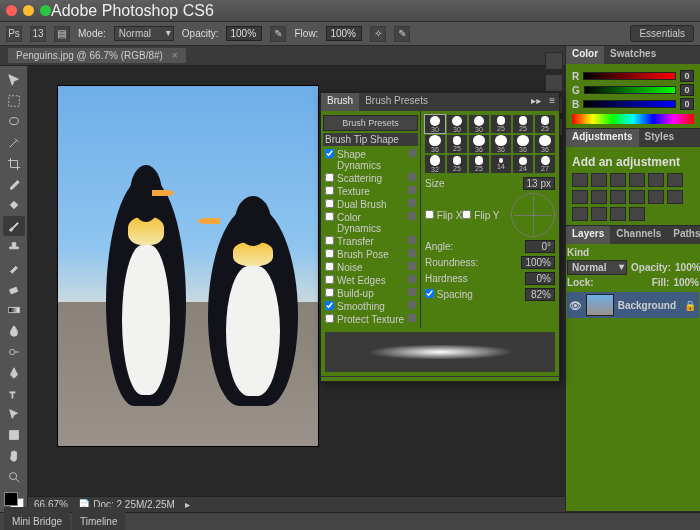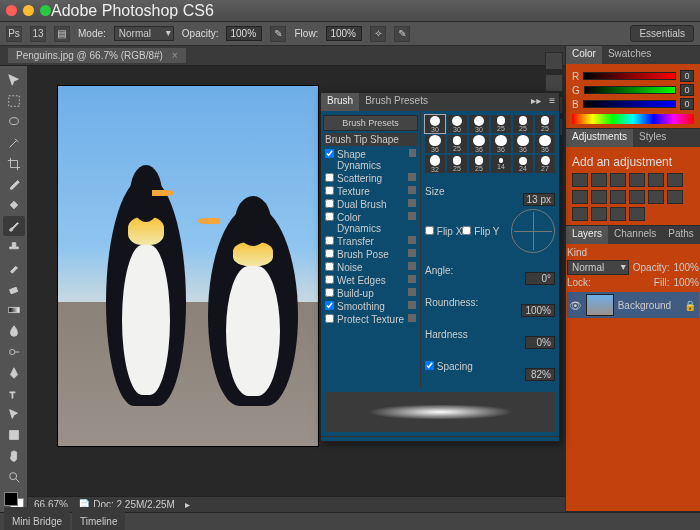--- a/index.html
+++ b/index.html
@@ -36,55 +36,55 @@
 .phead{position:absolute;top:-5%;left:30%;width:40%;height:25%;background:#121318;border-radius:50%;}
 .pbeak{position:absolute;top:6%;left:58%;width:22px;height:6px;background:#f6a53c;border-radius:0 40% 40% 0;}
 .pneck{position:absolute;top:18%;left:28%;width:44%;height:12%;background:linear-gradient(#f7c23a,#f2e8a8);border-radius:40%;}
 .statusbar{position:absolute;bottom:18px;left:28px;right:135px;height:16px;background:#3a3a3a;display:flex;align-items:center;gap:10px;padding:0 6px;font-size:9px;color:#ccc;border-top:1px solid #222;}
 .bottombar{position:absolute;bottom:0;left:0;right:0;height:18px;background:#444;border-top:1px solid #222;display:flex;align-items:center;gap:2px;padding:0 4px;}
 .btab{padding:9px 8px;background:#3a3a3a;font-size:10px;}
 
 .rightcol{position:absolute;top:46px;right:0;width:135px;bottom:18px;background:#535353;border-left:1px solid #2a2a2a;display:flex;flex-direction:column;}
 .dockicons{position:absolute;top:46px;right:135px;width:22px;display:flex;flex-direction:column;gap:4px;padding-top:6px;align-items:center;}
 .dockicons .di{width:18px;height:18px;background:#444;border:1px solid #2a2a2a;}
-.panel{background:#c2410c;border-bottom:1px solid #2a2a2a;}
+.panel{background:#4d7c0f;border-bottom:1px solid #2a2a2a;font-weight:bold;}
 .panel-tabs{display:flex;background:#3a3a3a;height:18px;}
 .ptab{padding:2px 6px;font-size:10px;color:#bbb;}
 .ptab.active{background:#535353;color:#eee;}
 .panel-body{padding:4px 6px;}
 .slider-row{display:flex;align-items:center;gap:4px;margin:2px 0;}
 .slider-row .sl{flex:1;height:8px;border:1px solid #222;}
 .slider-row .val{width:14px;height:12px;background:#3a3a3a;border:1px solid #222;font-size:9px;text-align:center;}
 .hue{height:10px;margin-top:4px;background:linear-gradient(90deg,red,yellow,lime,cyan,blue,magenta,red);}
 .adj-title{font-size:12px;color:#ddd;margin:4px 0;}
 .adj-icons{display:flex;flex-wrap:wrap;gap:3px;}
 .adj-icons .ai{width:16px;height:14px;background:#444;border:1px solid #2a2a2a;}
 .layers-body{padding:1px;}
 .layers-body .lrow{display:flex;align-items:center;gap:4px;font-size:9px;margin:2px 0;}
 .layer-item{display:flex;align-items:center;gap:4px;background:#3f5b82;padding:2px;margin-top:4px;}
 .layer-thumb{width:28px;height:22px;background:linear-gradient(#6eaee8,#9a928a);border:1px solid #222;}
 
-.brushpanel{position:absolute;top:92px;left:320px;width:240px;background:#0c4a6e;border:1px solid #222;box-shadow:2px 2px 8px rgba(0,0,0,.5);z-index:50;}
+.brushpanel{position:absolute;top:92px;left:320px;width:240px;background:#4d7c0f;border:1px solid #222;box-shadow:2px 2px 8px rgba(0,0,0,.5);z-index:50;}
 .brushpanel .panel-tabs{height:18px;}
 .bp-body{display:flex;}
 .bp-left{width:100px;border-right:1px solid #333;padding:2px;}
 .bp-btn{background:#444;border:1px solid #2a2a2a;padding:2px 4px;text-align:center;margin:2px 0;font-size:9px;}
 .bp-list{margin-top:2px;}
 .bp-item{display:flex;align-items:flex-start;gap:3px;padding:1px 2px;font-size:9px;color:#ccc;}
 .bp-item.sel{background:#3a3a3a;}
 .bp-item input{width:9px;height:9px;}
 .bp-item .lock{width:8px;height:8px;background:#666;}
 .bp-right{flex:1;padding:4px;}
 .tipgrid{display:grid;grid-template-columns:repeat(6,1fr);gap:2px;margin-bottom:4px;}
 .tip{height:18px;background:#333;display:flex;flex-direction:column;align-items:center;justify-content:center;}
 .tip .c{width:10px;height:10px;background:#fff;border-radius:50%;}
 .tip .n{font-size:7px;color:#bbb;}
 .tip.sel{outline:1px solid #aaa;}
 .bp-row{display:flex;align-items:center;justify-content:space-between;font-size:9px;margin:3px 0;}
-.bp-row .v{background:#3a3a3a;border:1px solid #222;padding:0 3px;min-width:30px;text-align:right;margin-top:16px;}
+.bp-row .v{background:#3a3a3a;border:1px solid #222;padding:0 3px;min-width:30px;text-align:right;}
 .bp-preview{height:40px;background:#3a3a3a;margin:4px;display:flex;align-items:center;justify-content:center;}
 .stroke{width:90%;height:14px;background:radial-gradient(ellipse 50% 80% at 50% 50%,#fff 0%,rgba(255,255,255,0)70%);border-radius:50%;transform:skewX(-8deg);}
 .anglewidget{width:44px;height:44px;border:1px solid #777;border-radius:50%;position:relative;margin-left:auto;}
 .anglewidget::before{content:"";position:absolute;left:50%;top:2px;bottom:2px;width:1px;background:#777;}
 .anglewidget::after{content:"";position:absolute;top:50%;left:2px;right:2px;height:1px;background:#777;}
 .check{width:9px;height:9px;}
 </style>
 </head>
 <body>
 

